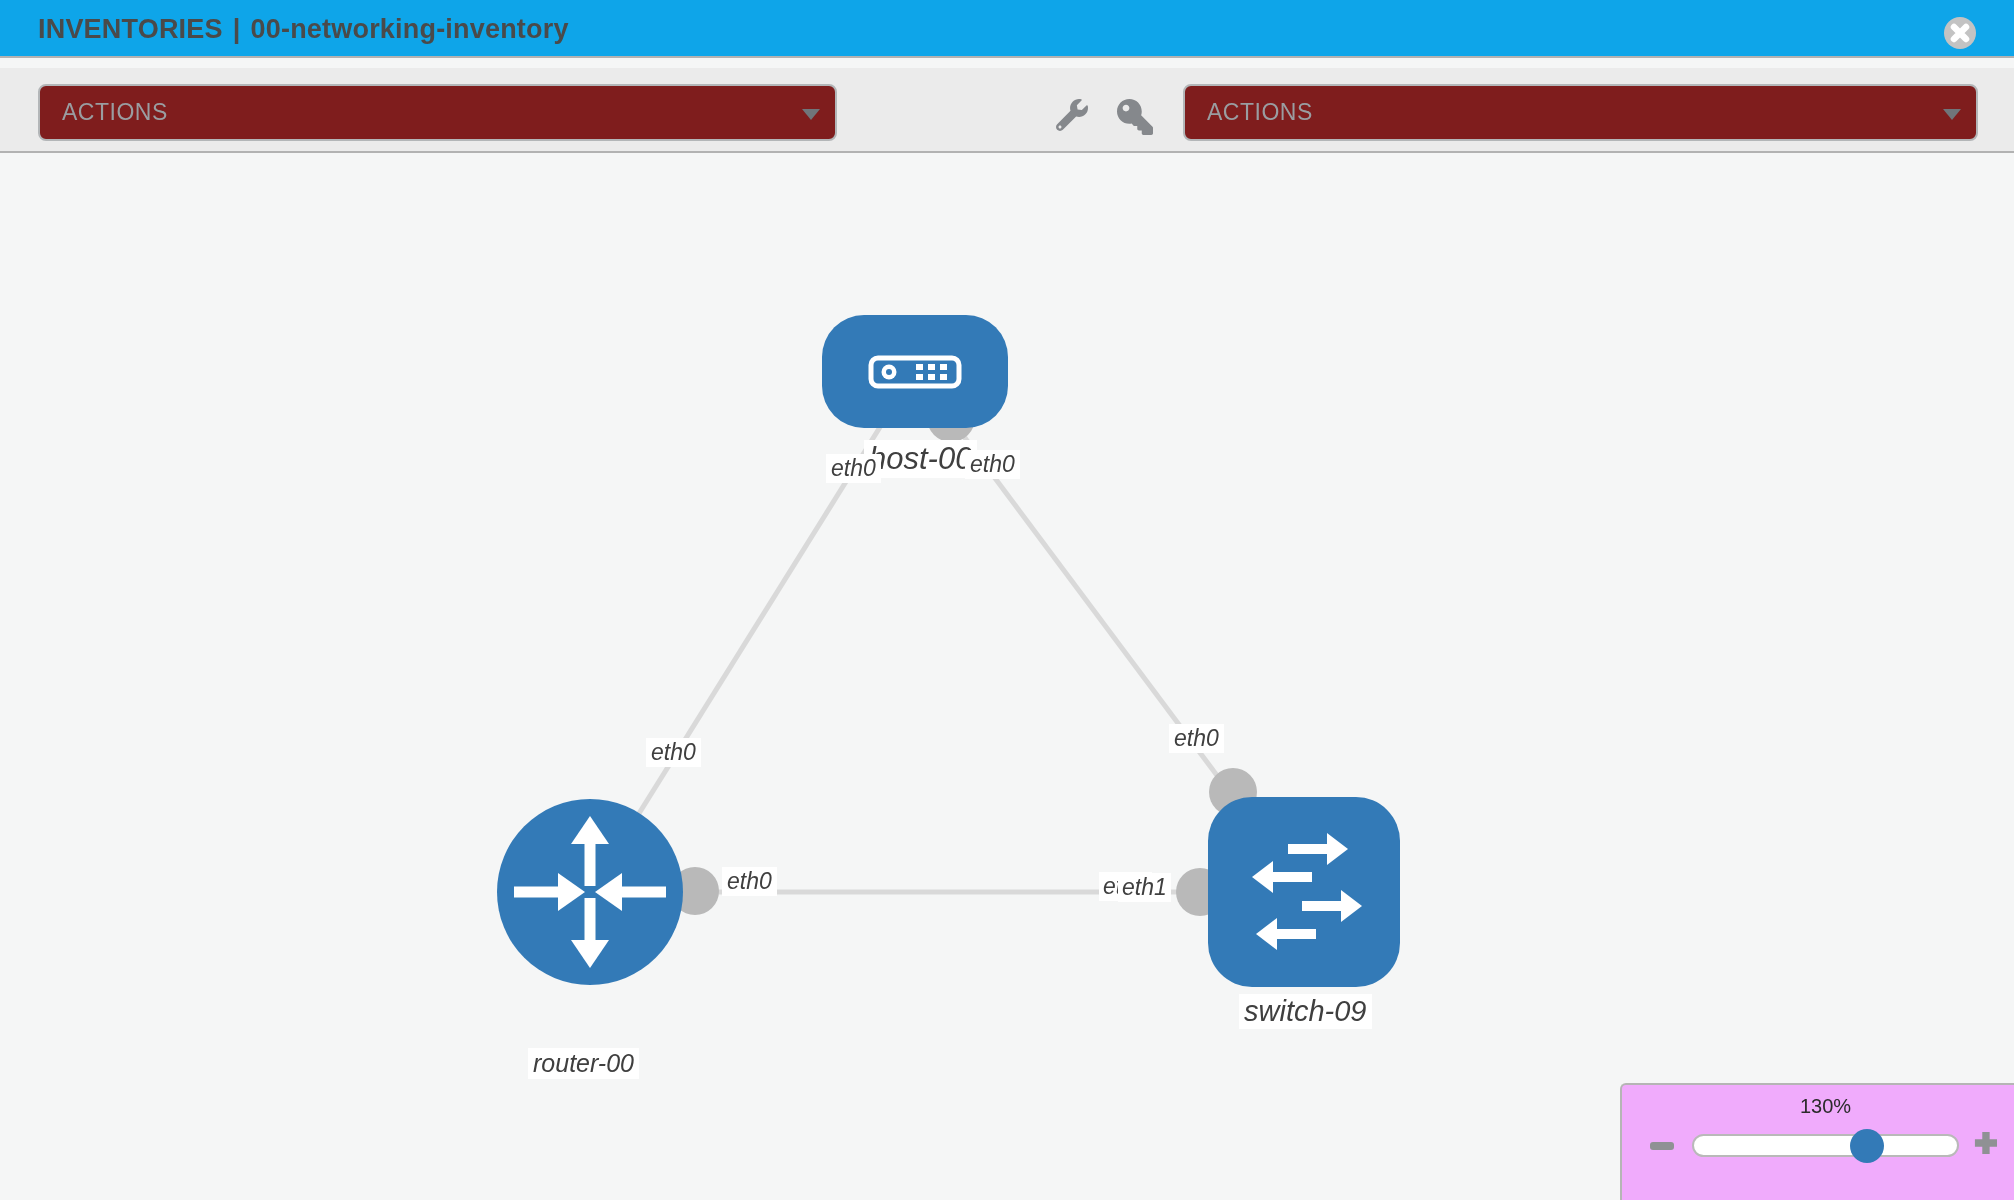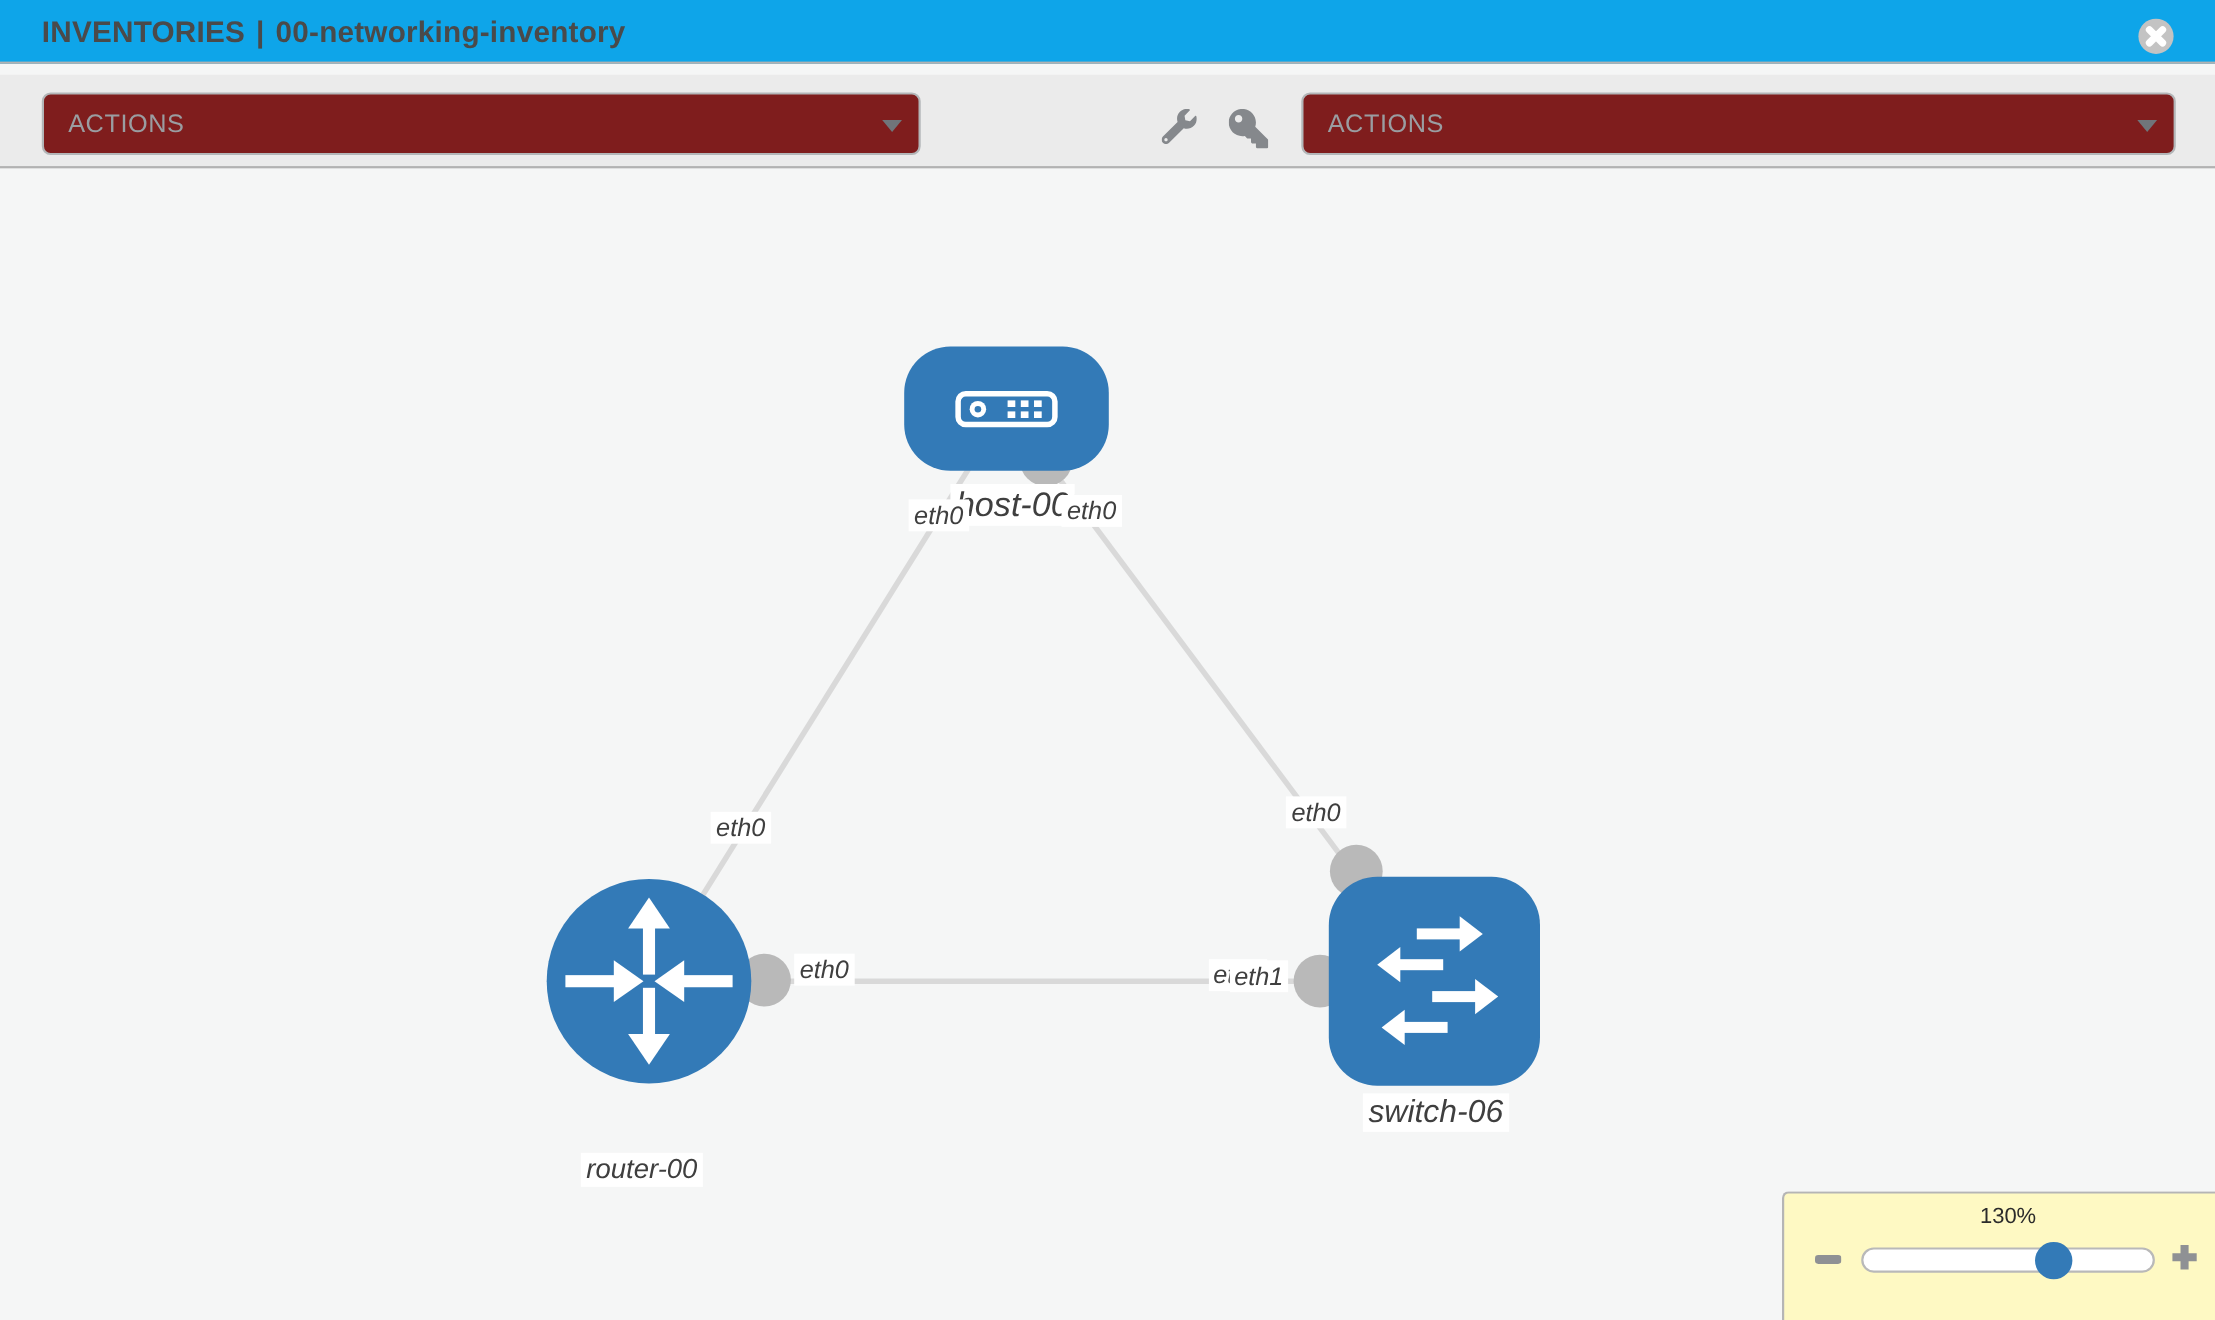--- a/index.html
+++ b/index.html
@@ -46,21 +46,21 @@
   .if-host-right   { left:965px;  top:450px; }
   .if-mid-left     { left:646px;  top:738px; }
   .if-mid-right    { left:1169px; top:724px; }
   .if-router-right { left:722px;  top:867px; }
   .if-overlap { left:1099px; top:872px; width:72px; height:30px; background:none; padding:0; }
   .if-overlap span { position:absolute; background:#fff; padding:1px 4px; font-size:23px; color:#3f3f3f; }
   .if-overlap .under { left:0; top:0; }
   .if-overlap .over  { left:19px; top:1px; }
 
   
-  .zoom-panel { position:absolute; left:1620px; top:1083px; right:0; bottom:0; background:#fef9c3;
+  .zoom-panel { position:absolute; left:1620px; top:1083px; right:0; bottom:0; background:#f0abfc;
                 border:2px solid #b5b5b5; border-right:none; border-bottom:none;
                 border-radius:6px 0 0 0; z-index:5; }
   .zoom-value { position:absolute; left:70px; top:10px; width:267px; text-align:center;
                 font-size:20px; color:#2b2b2b; }
   .zoom-minus, .zoom-plus { position:absolute; cursor:pointer; }
   .zoom-minus { left:28px; top:52px; }
   .zoom-plus  { left:352px; top:46px; }
   .zoom-track { position:absolute; left:70px; top:49px; width:267px; height:23px; background:#fff;
                 border:2px solid #b9b9b9; border-radius:12px; cursor:pointer; }
   .zoom-thumb { position:absolute; left:156px; top:-7px; width:34px; height:34px; border-radius:50%;
@@ -126,21 +126,21 @@
         <rect x="94" y="104" width="42" height="10"></rect>
         <polygon points="154,109 133,93 133,125"></polygon>
         <rect x="66" y="132" width="42" height="10"></rect>
         <polygon points="48,137 69,121 69,153"></polygon>
       </g>
     </svg>
   </div>
 
   <div class="nlabel node-name lab-host">host-00</div>
   <div class="nlabel node-name lab-router">router-00</div>
-  <div class="nlabel node-name lab-switch">switch-06</div>
+  <div class="nlabel node-name lab-switch">switch-09</div>
 
   <div class="nlabel if-label if-host-left">eth0</div>
   <div class="nlabel if-label if-host-right">eth0</div>
   <div class="nlabel if-label if-mid-left">eth0</div>
   <div class="nlabel if-label if-mid-right">eth0</div>
   <div class="nlabel if-label if-router-right">eth0</div>
   <div class="nlabel if-overlap">
     <span class="under">eth0</span>
     <span class="over">eth1</span>
   </div>

